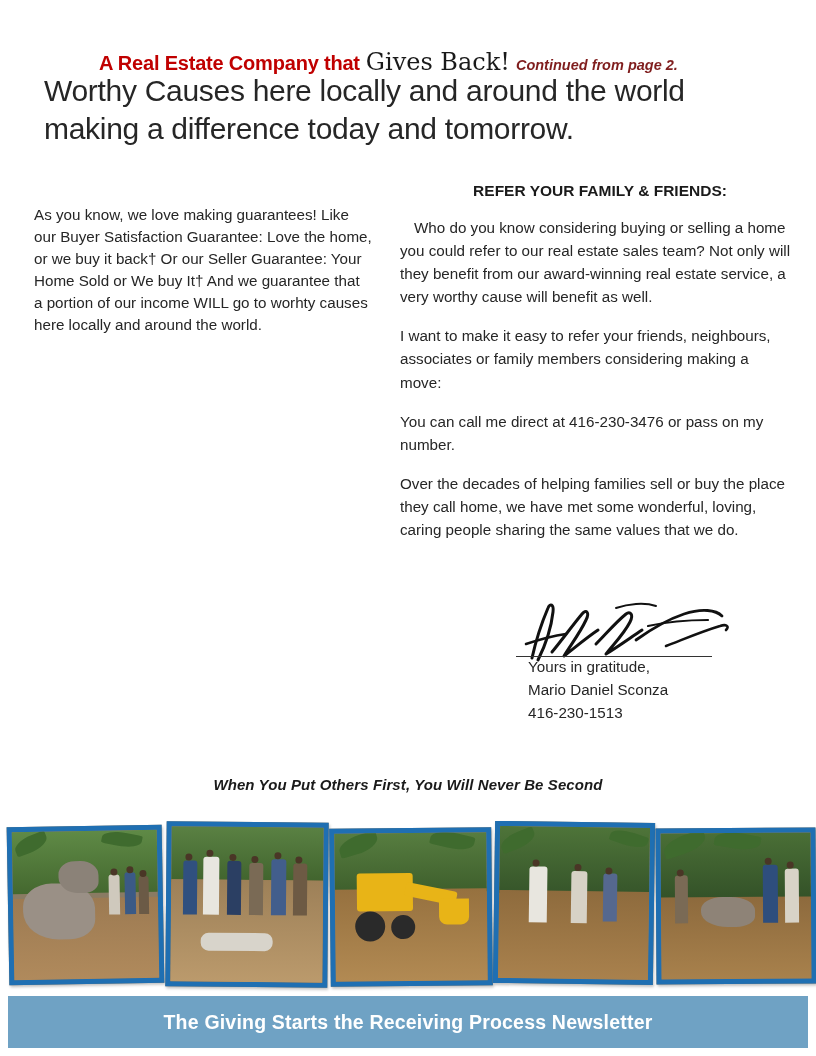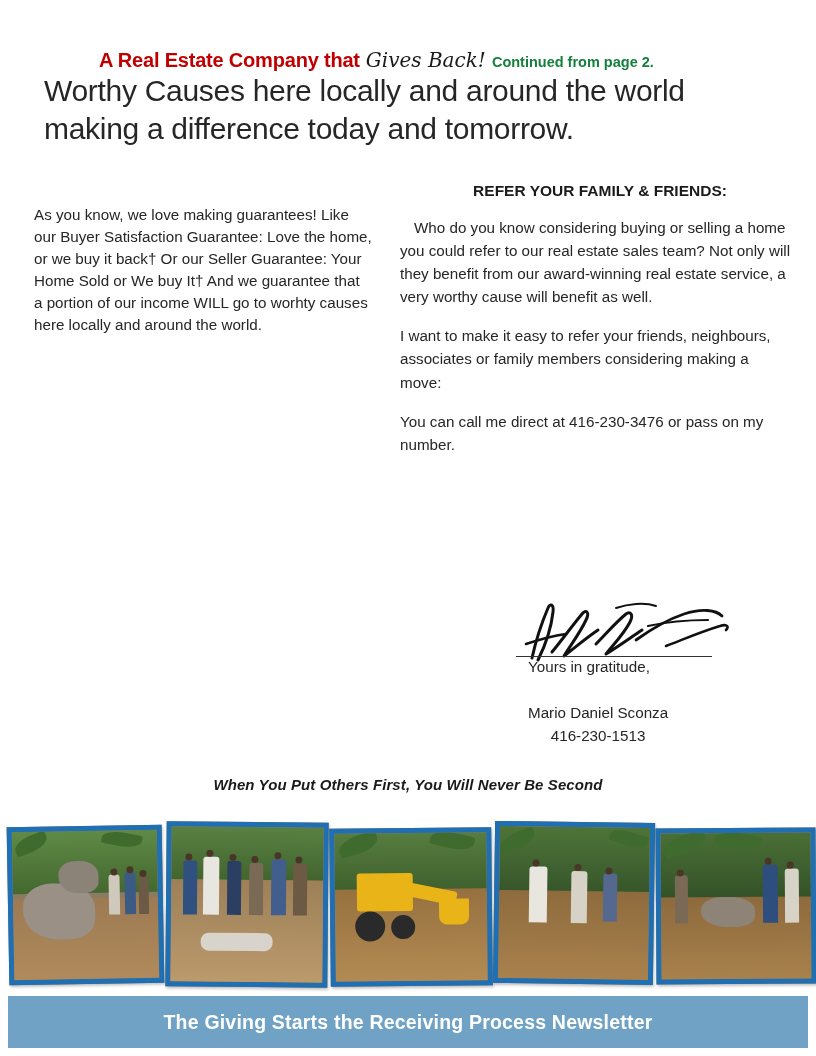--- a/index.html
+++ b/index.html
@@ -32,30 +32,30 @@
   }
   .hl-red {
     font-size: 20px;
     font-weight: bold;
     color: #c00000;
     letter-spacing: -0.2px;
     margin-left: 47px;
   }
   .hl-script {
     font-family: "DejaVu Serif", serif;
-    font-style: italic;
-    font-size: 20px;
+    font-size: 24px;
     color: #1a1a1a;
     padding-left: 6px;
     padding-right: 6px;
   }
   .hl-cont {
     font-size: 14.5px;
     font-weight: bold;
-    color: #15803d;
+    color: #7f1d1d;
+    font-style: italic;
   }
 
   .headline {
     position: absolute;
     left: 44px;
     top: 72px;
     width: 720px;
     font-size: 30px;
     line-height: 1.28;
     color: #262626;
@@ -144,25 +144,24 @@
   .sig-caption {
     position: absolute;
     left: 528px;
     top: 658px;
     font-size: 15.2px;
     color: #262626;
   }
   .sig-name {
     position: absolute;
     left: 528px;
-    top: 702px;
+    top: 679px;
     font-size: 15.2px;
     line-height: 1.5;
     color: #262626;
-    text-align: center;
   }
 
   
   .tagline {
     position: absolute;
     left: 0;
     top: 776px;
     width: 816px;
     text-align: center;
     font-size: 15px;
@@ -262,20 +261,21 @@
   <div class="headline">Worthy Causes here locally and around the world making a difference today and tomorrow.</div>
 
   <div class="left-col">As you know, we love making guarantees! Like our Buyer Satisfaction Guarantee: Love the home, or we buy it back† Or our Seller Guarantee: Your Home Sold or We buy It† And we guarantee that a portion of our income WILL go to worhty causes here locally and around the world.</div>
 
 
   <div class="refer-title">REFER YOUR FAMILY &amp; FRIENDS:</div>
   <div class="right-col">
     <p class="indent">Who do you know considering buying or selling a home you could refer to our real estate sales team? Not only will they benefit from our award-winning real estate service, a very worthy cause will benefit as well.</p>
     <p>I want to make it easy to refer your friends, neighbours, associates or family members considering making a move:</p>
     <p>You can call me direct at 416-230-3476 or pass on my number.</p>
+    <p>Over the decades of helping families sell or buy the place they call home, we have met some wonderful, loving, caring people sharing the same values that we do.</p>
   </div>
 
   <svg class="signature" viewBox="0 0 220 68" xmlns="http://www.w3.org/2000/svg">
     <g fill="none" stroke="#111" stroke-linecap="round" stroke-linejoin="round">
       <path d="M16 58 C20 40, 26 22, 32 8 C34 3, 38 4, 37 12 C35 30, 28 48, 22 60" stroke-width="3"></path>
       <path d="M10 44 C22 40, 36 36, 50 34" stroke-width="2.5"></path>
       <path d="M36 52 C46 40, 56 26, 66 14 C70 9, 74 12, 70 20 C64 33, 54 46, 48 56 C56 50, 70 38, 82 30" stroke-width="3"></path>
       <path d="M80 44 C90 34, 100 22, 110 14 C114 11, 118 14, 114 22 C108 34, 96 46, 90 54 C100 48, 114 38, 126 30" stroke-width="3"></path>
       <path d="M120 40 C134 30, 150 20, 168 14 C186 8, 200 10, 206 16" stroke-width="2.8"></path>
       <path d="M132 26 C150 22, 172 20, 192 20" stroke-width="2.2"></path>

